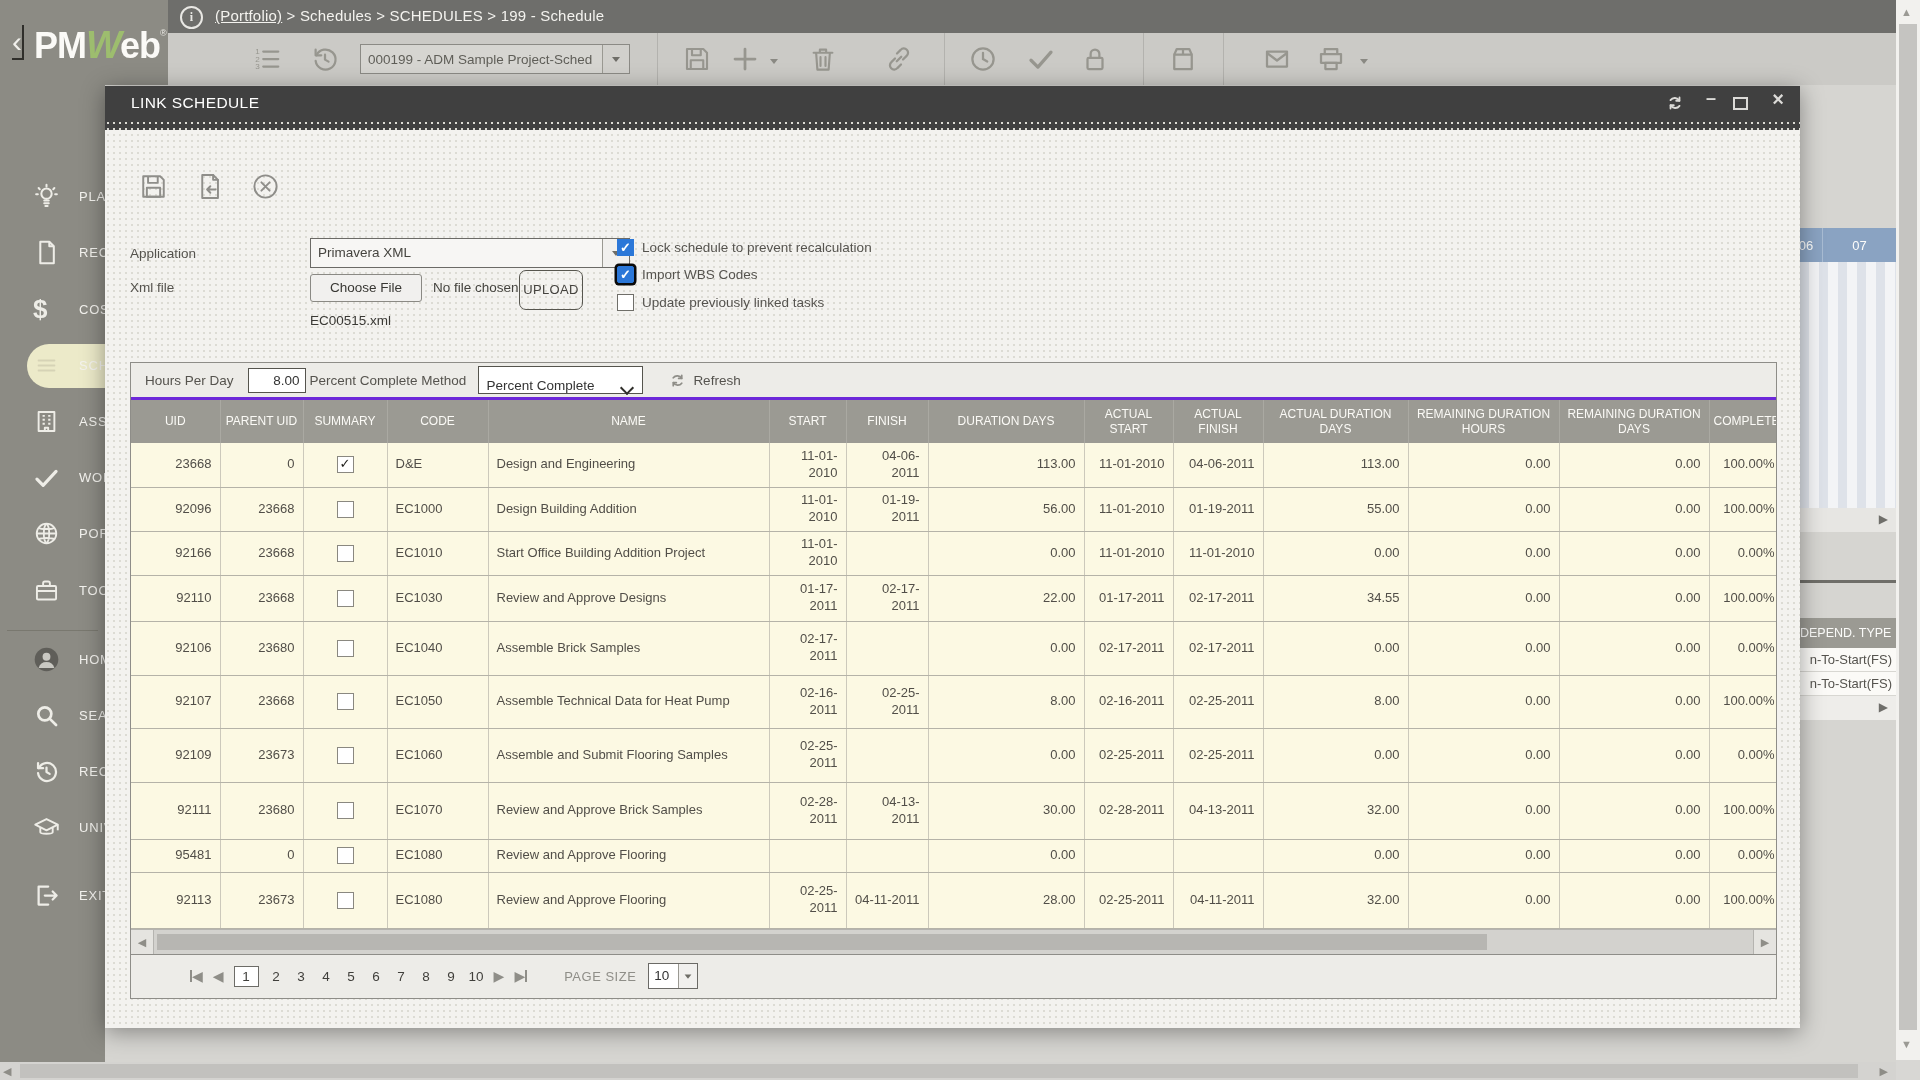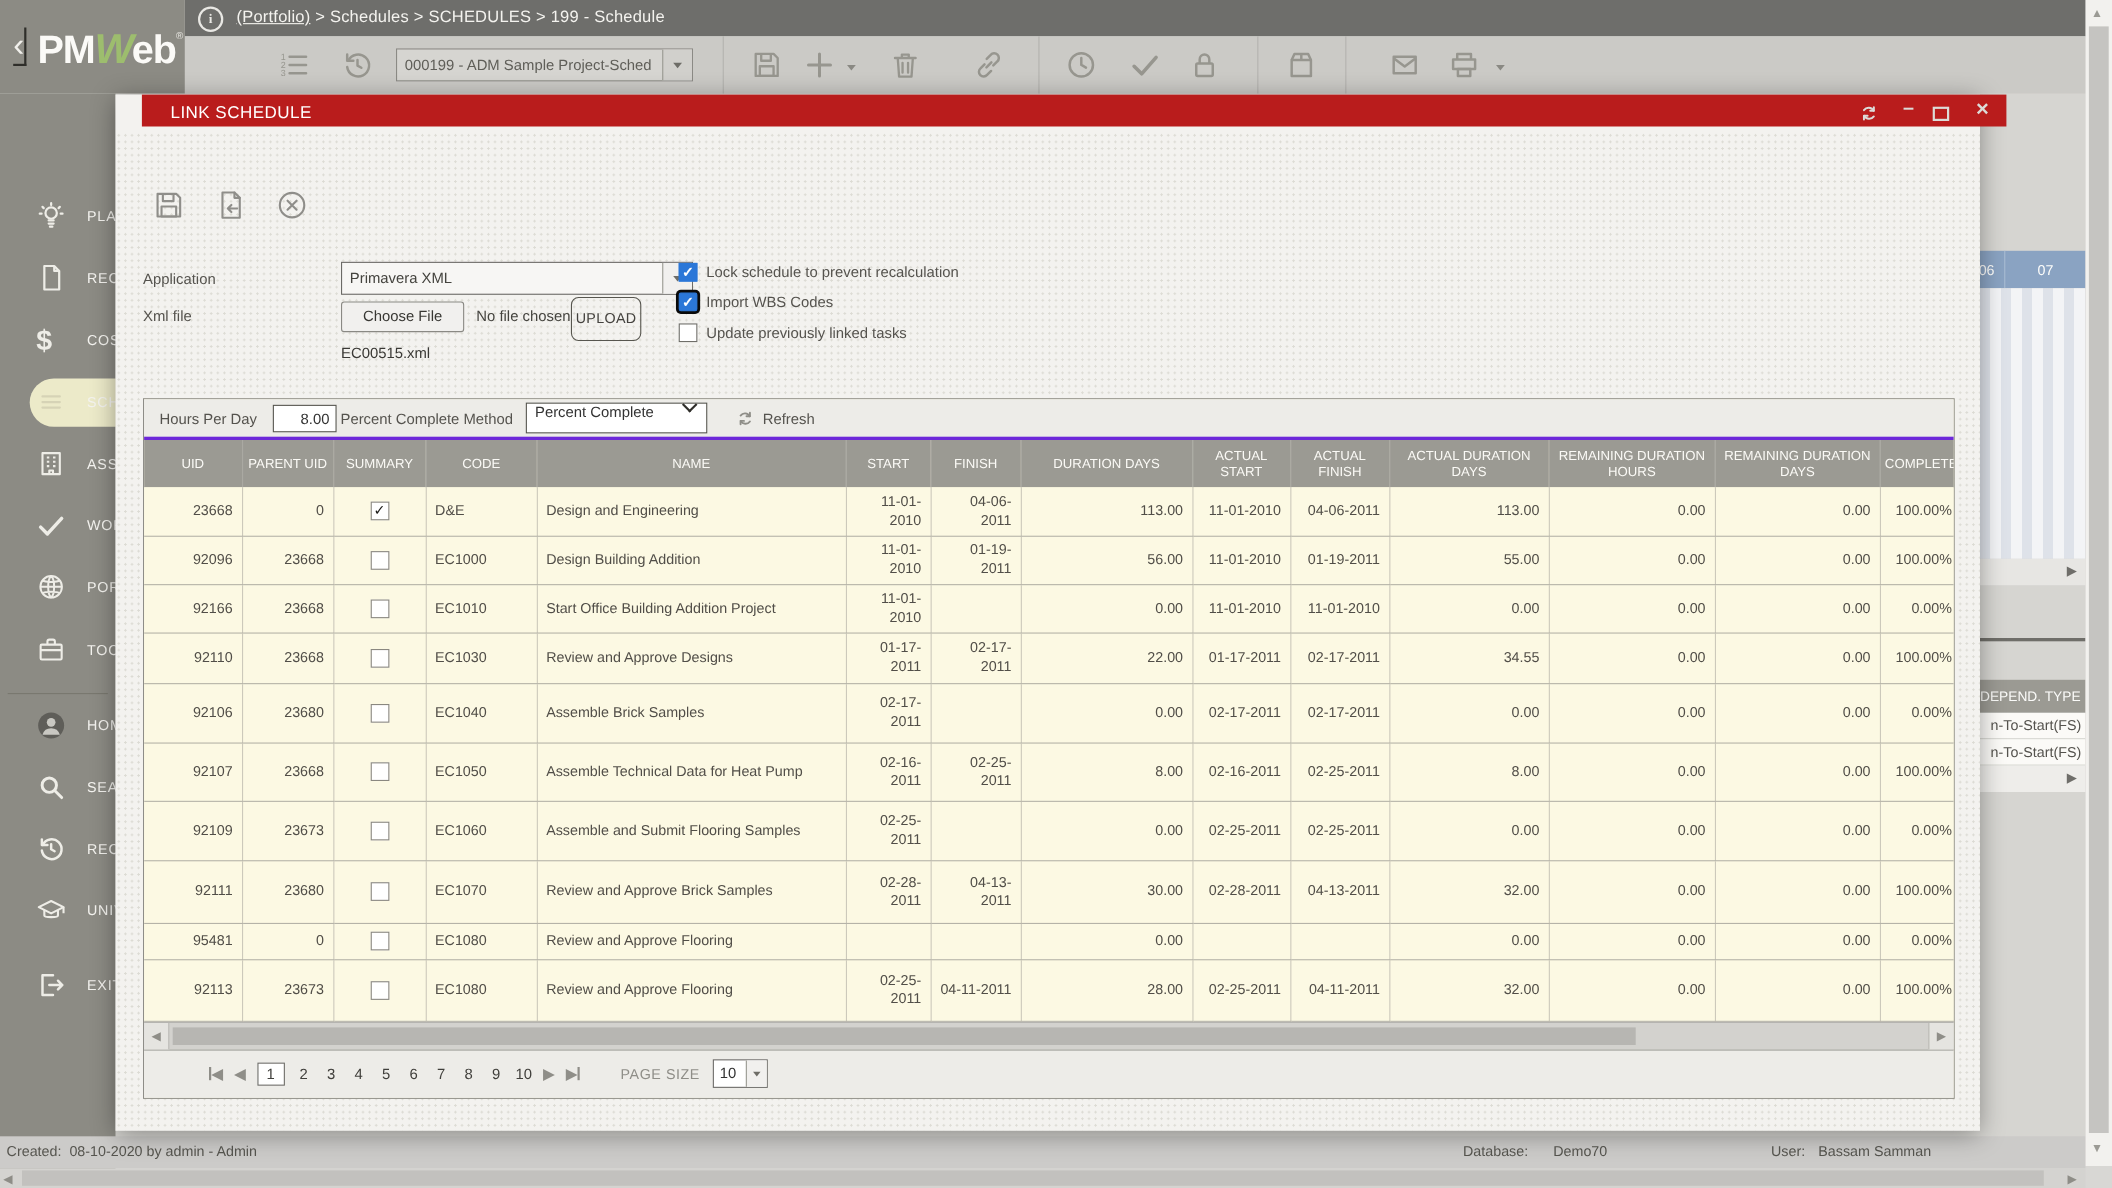--- a/index.html
+++ b/index.html
@@ -62,21 +62,21 @@
   .h-thumb{position:absolute;left:20px;top:2px;width:1838px;height:14px;background:#c2c1be;}
   .h-scroll .lt{position:absolute;left:3px;top:3px;color:#8e8d87;font-size:11px;}
   .h-scroll .rt{position:absolute;right:8px;top:3px;color:#8e8d87;font-size:11px;}
   .corner{position:absolute;left:1896px;top:1060px;width:24px;height:20px;background:#d8d7d4;z-index:4;}
   .status-bar{position:absolute;left:0;top:1033px;width:1896px;height:29px;background:#cccbc9;z-index:3;font-size:13px;color:#56554f;}
   .status-bar span{position:absolute;top:0;line-height:28px;white-space:pre;}
 
   
   .modal{position:absolute;left:105px;top:86px;width:1695px;height:942px;z-index:10;background:#f3f2ef;
     box-shadow:0 4px 22px rgba(0,0,0,.38);}
-  .m-title{position:absolute;left:0;top:0;width:100%;height:29px;background:#b91c1c;margin-left:24px;}
+  .m-title{position:absolute;left:0;top:0;width:100%;height:44px;background:#404040;}
   .m-title .cap{position:absolute;left:26px;top:8px;color:#fff;font-size:15.5px;letter-spacing:.4px;}
   .wc{position:absolute;top:7px;color:#dcdbd8;cursor:pointer;}
   .wc svg{width:18px;height:18px;}
   .wc-min{right:84px;top:2px;font-size:18px;font-weight:700;}
   .wc-max{right:52px;top:11px;width:11px;height:9px;border:2px solid #dcdbd8;}
   .wc-close{right:16px;top:2px;font-size:20px;font-weight:700;}
   .m-body{position:absolute;left:0;top:34px;width:100%;height:908px;}
   .m-tools{position:absolute;left:34px;top:52px;display:flex;gap:27px;color:#8f8e8a;}
   .m-tools .ti{width:29px;height:29px;cursor:pointer;}
   .m-tools svg{width:100%;height:100%;}
@@ -98,21 +98,21 @@
     font-size:13px;color:#44423e;text-align:center;line-height:38px;letter-spacing:.3px;box-sizing:border-box;cursor:pointer;}
   .xmlname{position:absolute;left:205px;top:193px;font-size:13.5px;color:#3a3935;}
 
   
   .grid{position:absolute;left:25px;top:242px;width:1645px;border:1px solid #8e8d88;box-sizing:content-box;background:#fcf9e3;}
   .g-toolbar{height:34px;background:#edece8;border-bottom:3px solid #6d28d9;display:flex;align-items:center;
     font-size:13.5px;color:#55534e;}
   .g-toolbar .hpd-in{margin-left:14px;width:58px;height:25px;border:1px solid #55544d;background:#fff;
     font-size:13.5px;color:#333;text-align:right;padding-right:5px;box-sizing:border-box;font-family:"Liberation Sans",sans-serif;}
   .g-toolbar .pcm-sel{margin-left:12px;width:165px;height:28px;border:1px solid #55544d;background:#fff;display:flex;
-    align-items:flex-start;cursor:pointer;box-sizing:border-box;}
+    align-items:flex-end;cursor:pointer;box-sizing:border-box;}
   .pcm-sel .txt{flex:1;font-size:13.5px;color:#333;padding-left:7px;}
   .chev{width:8px;height:8px;border-right:2px solid #2f2e2a;border-bottom:2px solid #2f2e2a;transform:rotate(45deg);
     margin:-4px 10px 0 0;}
   .refresh-grp{margin-left:26px;display:flex;align-items:center;gap:7px;cursor:pointer;}
   .refresh-grp svg{width:17px;height:17px;color:#8f8e88;}
   .tbl-wrap{overflow:hidden;width:1645px;}
   table.sched{width:1652px;table-layout:fixed;border-collapse:collapse;}
   .sched th{background:#9b9a93;color:#fbfaf6;font-size:12px;font-weight:400;height:43px;border-right:1px solid #aaa9a2;
     padding:0 4px;text-align:center;line-height:1.25;}
   .sched td{background:#fcf9e3;border-right:1px solid #ccc9bb;border-bottom:1px solid #b5b3a8;font-size:13px;
@@ -343,27 +343,20 @@
     <div class="dep-head">DEPEND. TYPE</div>
     <div id="dep-rows">
         <div class="dep-row" style="top: 562px;">n-To-Start(FS)</div>
         <div class="dep-row" style="top: 586px;">n-To-Start(FS)</div>
       </div>
     <div class="mini-pager" style="top:610px;background:#eeedea">
         <span class="arr">▶</span>
       </div>
   </div>
 
-  <div class="status-bar">
-    <span style="left:6px">Created:  08-10-2020 by admin - Admin</span>
-    <span style="left:1330px">Database:</span>
-    <span style="left:1412px">Demo70</span>
-    <span style="left:1610px">User:</span>
-    <span style="left:1653px">Bassam Samman</span>
-  </div>
 
   <div class="v-scroll dots">
     <span class="up">▲</span>
     <div class="v-thumb"></div>
     <span class="dn">▼</span>
   </div>
   <div class="h-scroll">
     <span class="lt">◀</span>
     <div class="h-thumb"></div>
     <span class="rt">▶</span>

